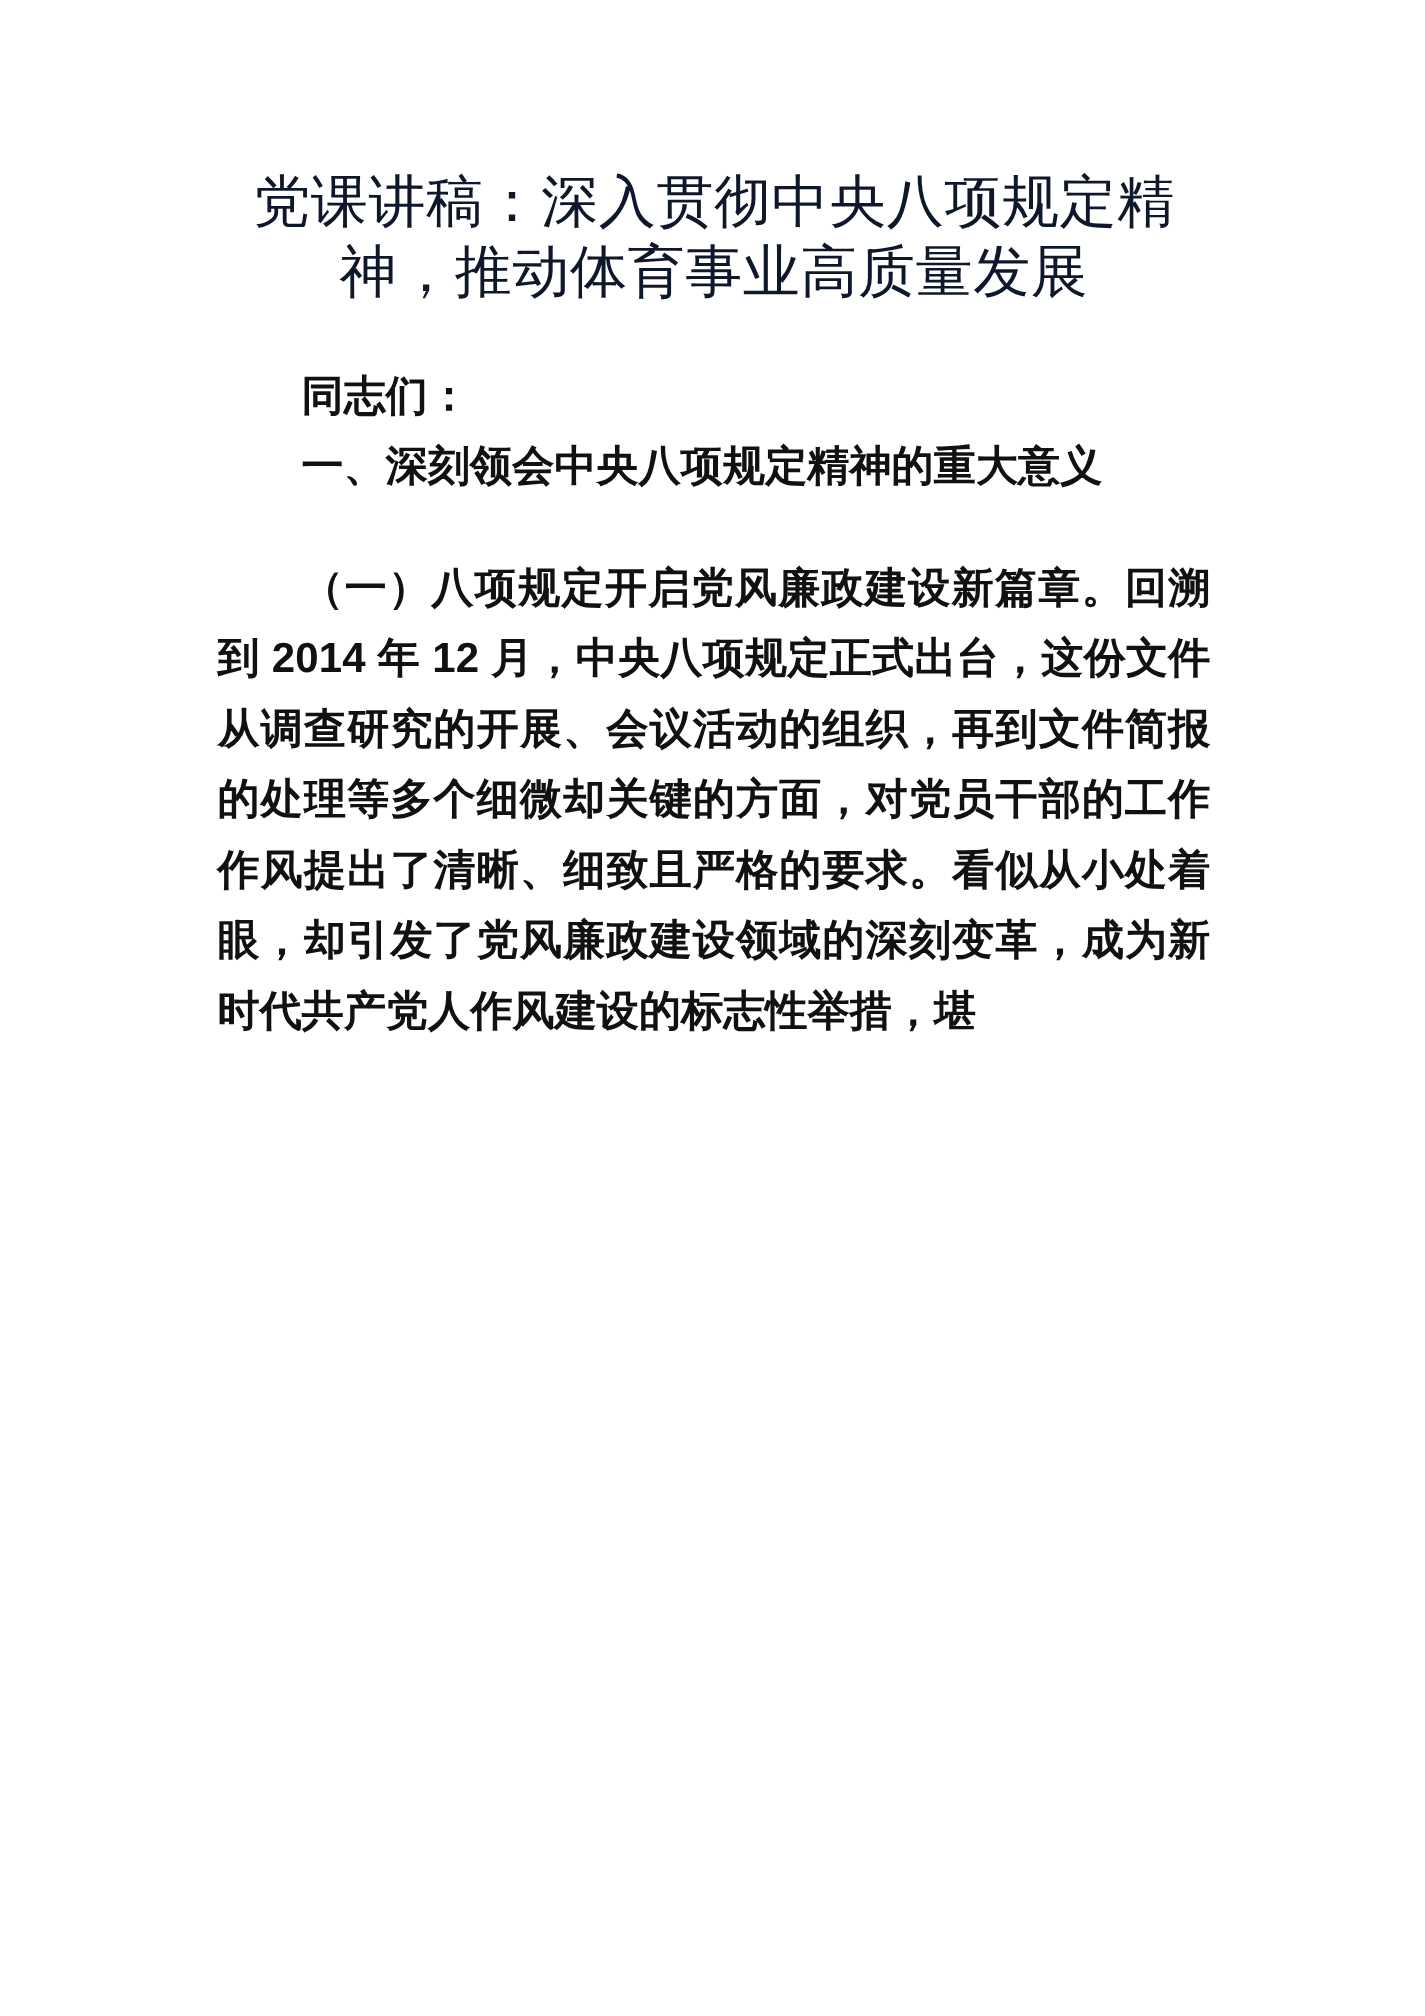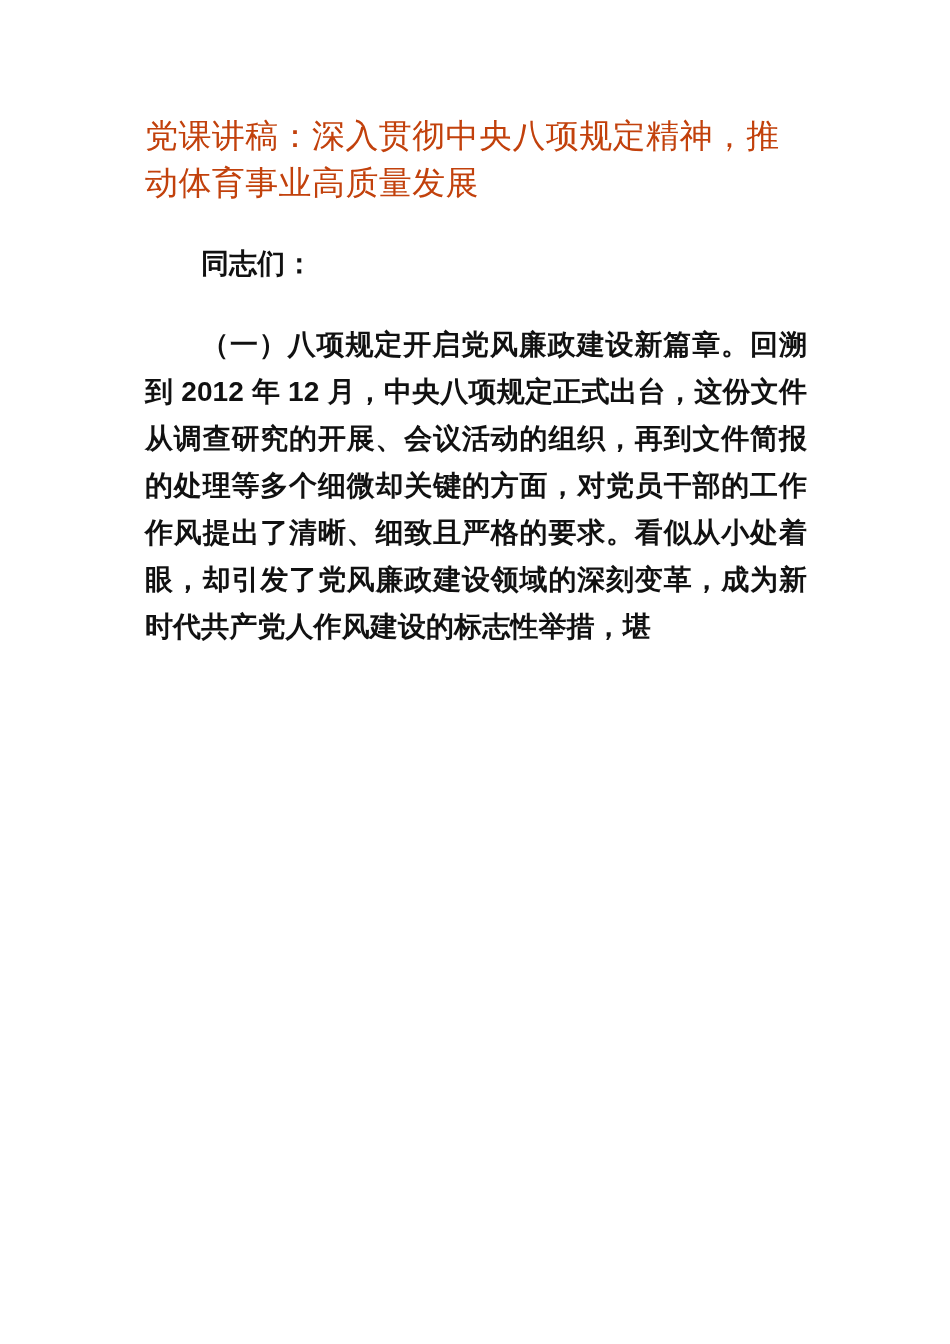--- a/index.html
+++ b/index.html
@@ -22,25 +22,25 @@
     left: 145px;
     top: 0;
     width: 662px;
   }
 
   
   .doc-title {
     margin: 0;
     padding-top: 112px;
     font-family: "Liberation Sans", "DejaVu Sans", sans-serif;
-    font-size: 33px;
+    font-size: 38px;
     font-weight: 400;
     line-height: 47px;
-    color: #c2410c;
-    text-align: left;
+    color: #0f172a;
+    text-align: center;
     letter-spacing: 0.4px;
   }
 
   
   .para {
     margin: 0;
     font-family: "Liberation Sans", "DejaVu Sans", sans-serif;
     font-size: 28px;
     font-weight: 700;
     line-height: 47px;
@@ -74,17 +74,18 @@
 <body>
 
 <div class="page">
   <div class="doc-body">
 
     <h1 class="doc-title"><span>党课讲稿：深入贯彻中央八项规定精神，推动体育事业高</span><span>质量发展</span></h1>
 
     <p class="para indent gap-salutation">同志们：</p>
 
 
+    <p class="heading gap-block">一、深刻领会中央八项规定精神的重大意义</p>
 
-    <p class="para indent gap-block">（一）八项规定开启党风廉政建设新篇章。回溯到 2012 年 12 月，中央八项规定正式出台，这份文件从调查研究的开展、会议活动的组织，再到文件简报的处理等多个细微却关键的方面，对党员干部的工作作风提出了清晰、细致且严格的要求。看似从小处着眼，却引发了党风廉政建设领域的深刻变革，成为新时代共产党人作风建设的标志性举措，堪</p>
+    <p class="para indent gap-block">（一）八项规定开启党风廉政建设新篇章。回溯到 2014 年 12 月，中央八项规定正式出台，这份文件从调查研究的开展、会议活动的组织，再到文件简报的处理等多个细微却关键的方面，对党员干部的工作作风提出了清晰、细致且严格的要求。看似从小处着眼，却引发了党风廉政建设领域的深刻变革，成为新时代共产党人作风建设的标志性举措，堪</p>
 
   </div>
 </div>
 
 </body></html>

